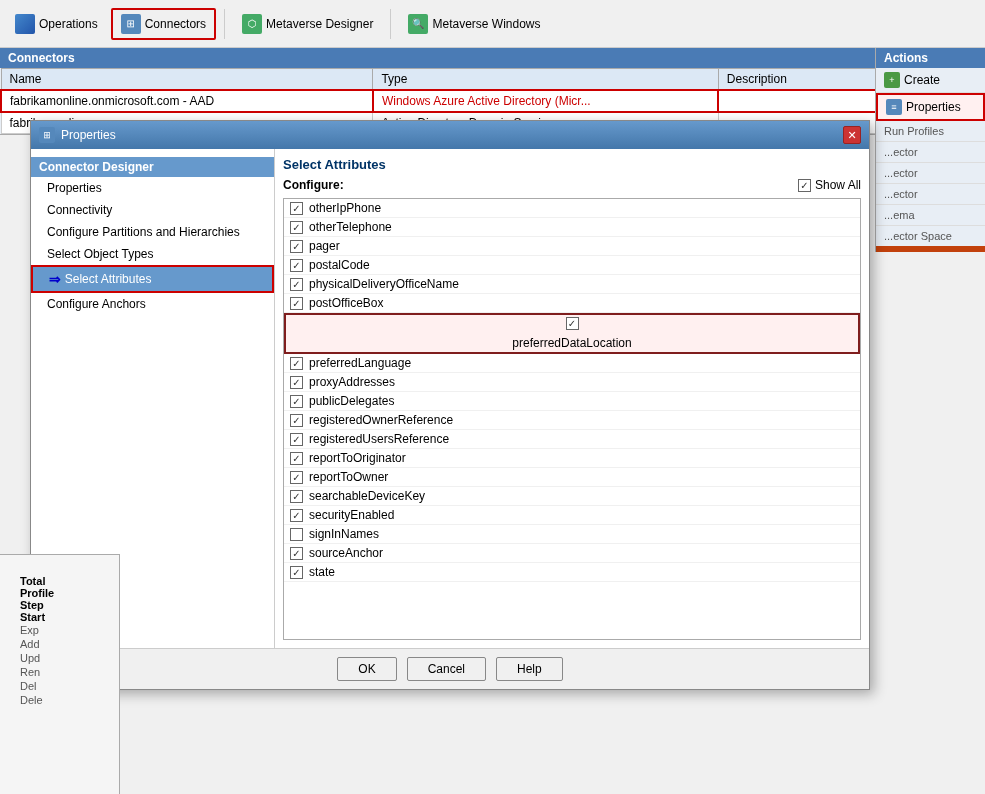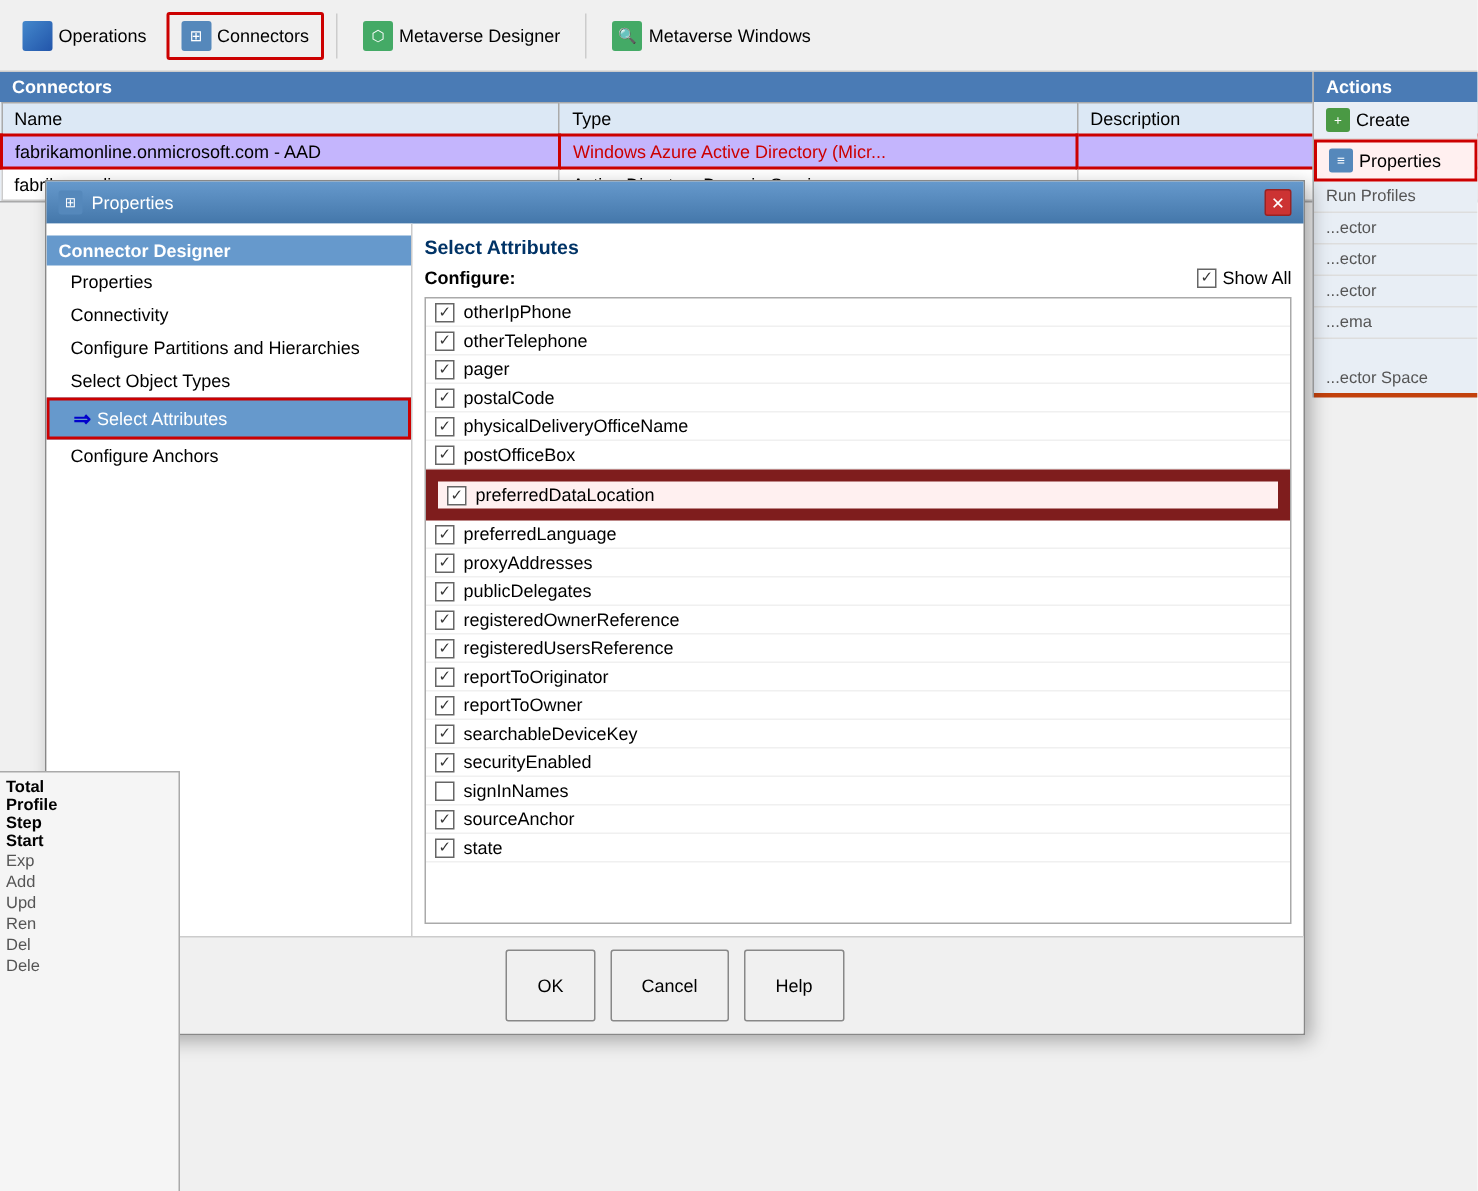--- a/index.html
+++ b/index.html
@@ -67,21 +67,21 @@
       text-align: left;
       font-weight: normal;
     }
     .connectors-table td {
       border: 1px solid #ccc;
       padding: 3px 8px;
       background: white;
     }
     .connectors-table tr.selected-red td {
       border: 2px solid #cc0000;
-      background: #c4b5fd;
+      background: #ffffff;
       margin-top: 14px;
     }
 
     
     .right-panel {
       position: absolute;
       right: 0;
       top: 48px;
       width: 110px;
       background: #e8eef5;
@@ -210,22 +210,23 @@
       background: white;
     }
     .attr-item {
       display: flex;
       align-items: center;
       padding: 2px 6px;
       gap: 6px;
       border-bottom: 1px solid #f0f0f0;
     }
     .attr-item.highlighted {
-      border: 8px solid #7f1d1d;
+      border: 2px solid #7f1d1d;
       background: #fff0f0;
+      flex-direction: column;
     }
     .attr-checkbox {
       width: 13px;
       height: 13px;
       border: 1px solid #666;
       display: inline-flex;
       align-items: center;
       justify-content: center;
       background: white;
       font-size: 10px;
@@ -236,21 +237,21 @@
     
     .dialog-footer {
       border-top: 1px solid #ccc;
       padding: 8px;
       display: flex;
       justify-content: center;
       gap: 10px;
       background: #f0f0f0;
     }
     .footer-btn {
-      padding: 16px 20px;
+      padding: 4px 20px;
       background: #f0f0f0;
       border: 1px solid #888;
       cursor: pointer;
       font-size: 12px;
       border-radius: 2px;
     }
 
     
     .attributes-list::-webkit-scrollbar { width: 12px; }
     .attributes-list::-webkit-scrollbar-track { background: #f0f0f0; }
@@ -377,21 +378,21 @@
     </div>
     <div class="action-btn highlighted">
       <span class="icon-properties">≡</span>
       <span>Properties</span>
     </div>
     <div style="padding: 4px 8px; font-size:11px; color:#555; border-bottom:1px solid #ddd;">Run Profiles</div>
     <div style="padding: 4px 8px; font-size:11px; color:#555; border-bottom:1px solid #ddd;">...ector</div>
     <div style="padding: 4px 8px; font-size:11px; color:#555; border-bottom:1px solid #ddd;">...ector</div>
     <div style="padding: 4px 8px; font-size:11px; color:#555; border-bottom:1px solid #ddd;">...ector</div>
     <div style="padding: 4px 8px; font-size:11px; color:#555; border-bottom:1px solid #ddd;">...ema</div>
-    <div style="padding: 4px 8px; font-size:11px; color:#555; border-bottom:3px solid #c2410c;margin-top:16px;">...ector Space</div>
+    <div style="padding: 4px 8px; font-size:11px; color:#555; border-bottom:6px solid #c2410c;">...ector Space</div>
   </div>
 
 </div>
 
 <div class="dialog-overlay">
   <div class="dialog-titlebar">
     <div class="dialog-titlebar-left">
       <span class="icon-properties">⊞</span>
       <span>Properties</span>
     </div>
@@ -517,21 +518,21 @@
     </div>
   </div>
 
   <div class="dialog-footer">
     <button class="footer-btn">OK</button>
     <button class="footer-btn">Cancel</button>
     <button class="footer-btn">Help</button>
   </div>
 </div>
 
-<div style="position:absolute; bottom:0; left:0; width:120px; background:#f5f5f5; border-top:1px solid #aaa; border-right:1px solid #aaa; height:280px; padding:4px; z-index:1;">
+<div style="position:absolute; bottom:0; left:0; width:120px; background:#f5f5f5; border-top:1px solid #aaa; border-right:1px solid #aaa; height:240px; padding:20px; z-index:1;">
   <div style="font-weight:bold; font-size:11px;">Total</div>
   <div style="font-weight:bold; font-size:11px;">Profile</div>
   <div style="font-weight:bold; font-size:11px;">Step</div>
   <div style="font-weight:bold; font-size:11px;">Start</div>
   <div style="font-size:11px; color:#555; padding: 1px 0;">Exp</div>
   <div style="font-size:11px; color:#555; padding: 1px 0;">Add</div>
   <div style="font-size:11px; color:#555; padding: 1px 0;">Upd</div>
   <div style="font-size:11px; color:#555; padding: 1px 0;">Ren</div>
   <div style="font-size:11px; color:#555; padding: 1px 0;">Del</div>
   <div style="font-size:11px; color:#555; padding: 1px 0;">Dele</div>

